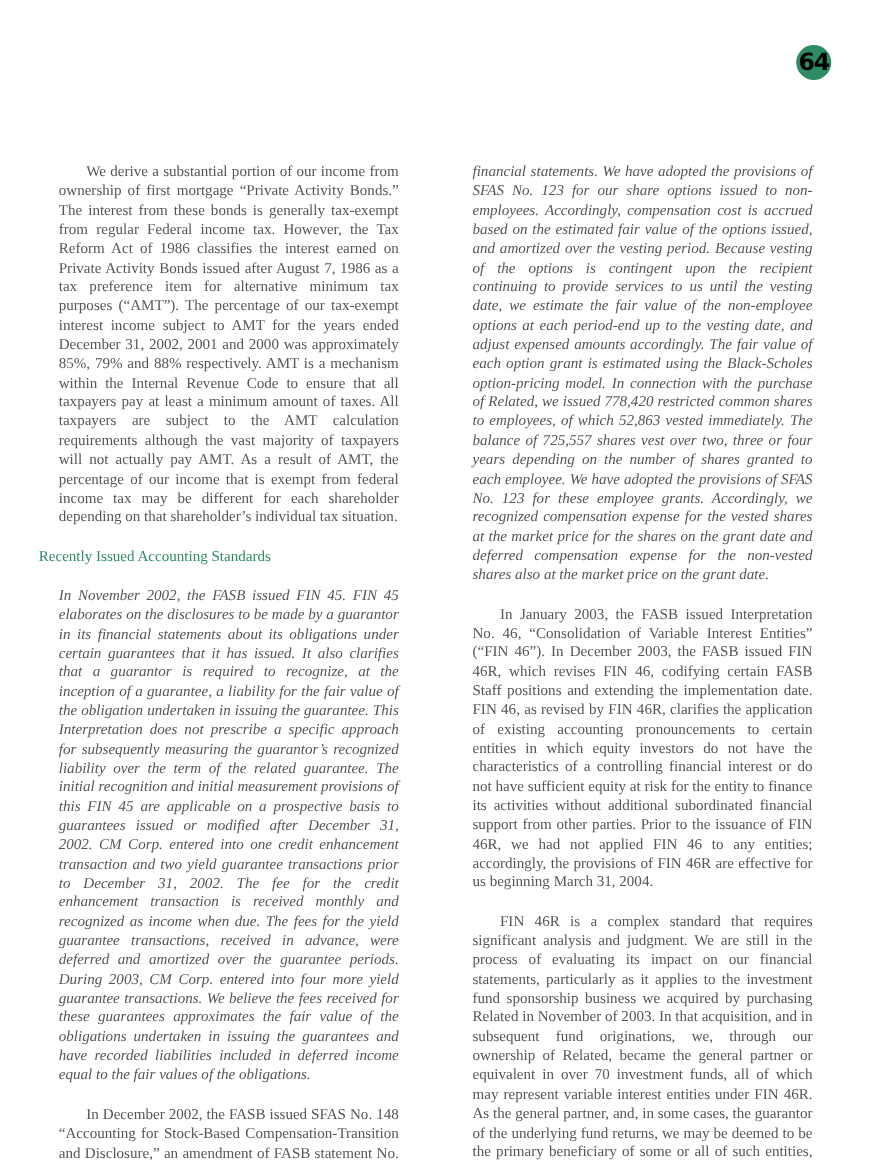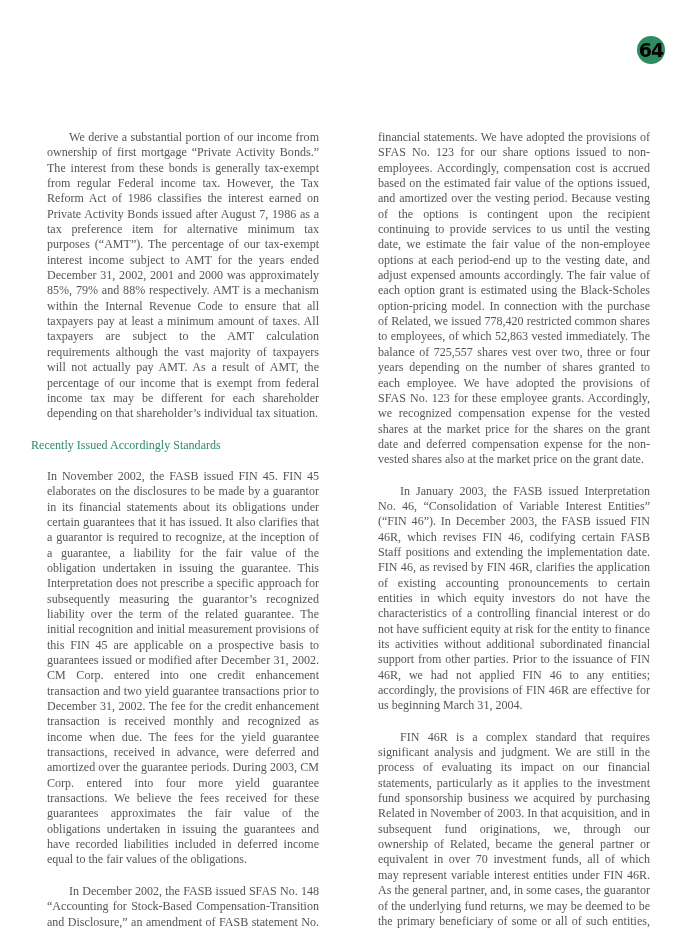--- a/index.html
+++ b/index.html
@@ -12,34 +12,34 @@
   }
   .col {
     position: absolute; top: 114px; width: 304px;
     font-family: "Liberation Serif", serif; font-size: 12.05px; line-height: 15.35px;
     color: #555555; text-align: justify;
   }
   .col.left { left: 31px; }
   .col.right { left: 362px; }
   .col p { margin: 16px; text-indent: 0; }
   .col p.indent { text-indent: 22px; }
-  .col p.noindent { text-indent: 0; }
+  .col p.noindent { text-indent: 0; font-style: italic; }
   .section-heading {
     color: #2e8b62; font-family: "Liberation Serif", serif; font-size: 12.05px;
     line-height: 15.35px; margin: 15px 0 15px 0; text-align: left;
   }
 </style>
 </head>
 <body>
 
 <div class="page-badge">64</div>
 
 <div class="col left">
   <p class="indent">We derive a substantial portion of our income from ownership of first mortgage “Private Activity Bonds.”  The interest from these bonds is generally tax-exempt from regular Federal income tax.  However, the Tax Reform Act of 1986 classifies the interest earned on Private Activity Bonds issued after August 7, 1986 as a tax preference item for alternative minimum tax purposes (“AMT”).  The percentage of our tax-exempt interest income subject to AMT for the years ended December 31, 2002, 2001 and 2000 was approximately 85%, 79% and 88% respectively.  AMT is a mechanism within the Internal Revenue Code to ensure that all taxpayers pay at least a minimum amount of taxes.  All taxpayers are subject to the AMT calculation requirements although the vast majority of taxpayers will not actually pay AMT.  As a result of AMT, the percentage of our income that is exempt from federal income tax may be different for each shareholder depending on that shareholder’s individual tax situation.</p>
-  <div class="section-heading">Recently Issued Accordingly Standards</div>
+  <div class="section-heading">Recently Issued Accounting Standards</div>
   <p class="noindent">In November 2002, the FASB issued FIN 45.  FIN 45 elaborates on the disclosures to be made by a guarantor in its financial statements about its obligations under certain guarantees that it has issued.  It also clarifies that a guarantor is required to recognize, at the inception of a guarantee, a liability for the fair value of the obligation undertaken in issuing the guarantee. This Interpretation does not prescribe a specific approach for subsequently measuring the guarantor’s recognized liability over the term of the related guarantee.  The initial recognition and initial measurement provisions of this FIN 45 are applicable on a prospective basis to guarantees issued or modified after December 31, 2002.  CM Corp. entered into one credit enhancement transaction and two yield guarantee transactions prior to December 31, 2002.  The fee for the credit enhancement transaction is received monthly and recognized as income when due. The fees for the yield guarantee transactions, received in advance, were deferred and amortized over the guarantee periods.  During 2003, CM Corp. entered into four more yield guarantee transactions.  We believe the fees received for these guarantees approximates the fair value of the obligations undertaken in issuing the guarantees and have recorded liabilities included in deferred income equal to the fair values of the obligations.</p>
   <p class="indent">In December 2002, the FASB issued SFAS No. 148 “Accounting for Stock-Based Compensation-Transition and Disclosure,” an amendment of FASB statement No. 123.  This statement amends SFAS No. 123, “Accounting for Stock-Based Compensation” to provide alternative methods of transition for a voluntary change to the fair value based method of accounting for stock-based employer compensation.  Because we account for our share options using the fair value method, implementation of this statement did not have an impact on our consolidated</p>
 </div>
 
 <div class="col right">
   <p class="noindent">financial statements.  We have adopted the provisions of SFAS No. 123 for our share options issued to non-employees. Accordingly, compensation cost is accrued based on the estimated fair value of the options issued, and amortized over the vesting period.  Because vesting of the options is contingent upon the recipient continuing to provide services to us until the vesting date, we estimate the fair value of the non-employee options at each period-end up to the vesting date, and adjust expensed amounts accordingly.  The fair value of each option grant is estimated using the Black-Scholes option-pricing model.  In connection with the purchase of Related, we issued 778,420 restricted common shares to employees, of which 52,863 vested immediately.  The balance of 725,557 shares vest over two, three or four years depending on the number of shares granted to each employee.  We have adopted the provisions of SFAS No. 123 for these employee grants.  Accordingly, we recognized compensation expense for the vested shares at the market price for the shares on the grant date and deferred compensation expense for the non-vested shares also at the market price on the grant date.</p>
   <p class="indent">In January 2003, the FASB issued Interpretation No. 46, “Consolidation of Variable Interest Entities” (“FIN 46”).  In December 2003, the FASB issued FIN 46R, which revises FIN 46, codifying certain FASB Staff positions and extending the implementation date.   FIN 46, as revised by FIN 46R, clarifies the application of existing accounting pronouncements to certain entities in which equity investors do not have the characteristics of a controlling financial interest or do not have sufficient equity at risk for the entity to finance its activities without additional subordinated financial support from other parties. Prior to the issuance of FIN 46R, we had not applied FIN 46 to any entities; accordingly, the provisions of FIN 46R are effective for us beginning March 31, 2004.</p>
   <p class="indent">FIN 46R is a complex standard that requires significant analysis and judgment. We are still in the process of evaluating its impact on our financial statements, particularly as it applies to the investment fund sponsorship business we acquired by purchasing Related in November of 2003. In that acquisition, and in subsequent fund originations, we, through our ownership of Related, became the general partner or equivalent in over 70 investment funds, all of which may represent variable interest entities under FIN 46R. As the general partner, and, in some cases, the guarantor of the underlying fund returns, we may be deemed to be the primary beneficiary of some or all of such entities, even though we have no equity investment in the investment partnerships. If we determine that we are required to consolidate all of our investment partnerships under FIN 46R, our total assets would increase by approximately $2.5 billion.  The investment partnerships do not carry debt, so minority partners’ interest of approximately $2.5 billion would be recorded between liabilities and equity on our balance sheet.</p>
   <p class="indent">In recording our acquisition of Related, we ascribed approx-</p>
 </div>

